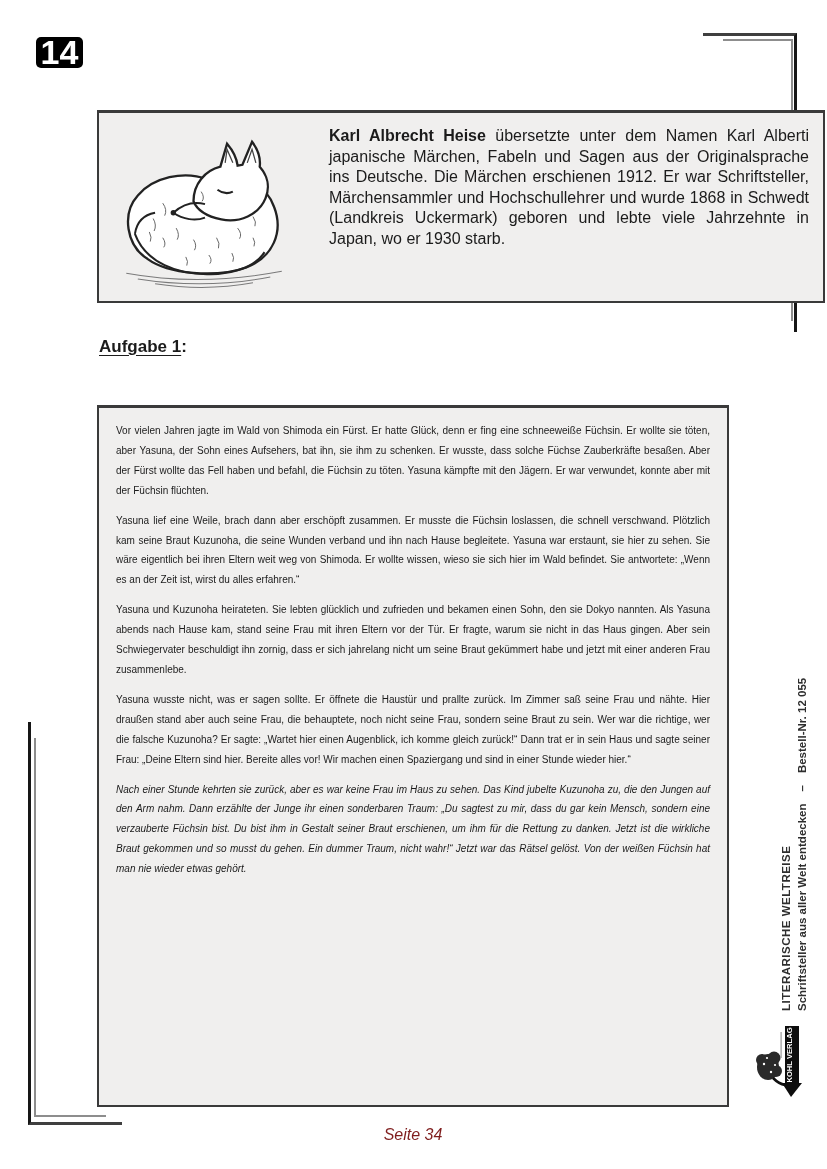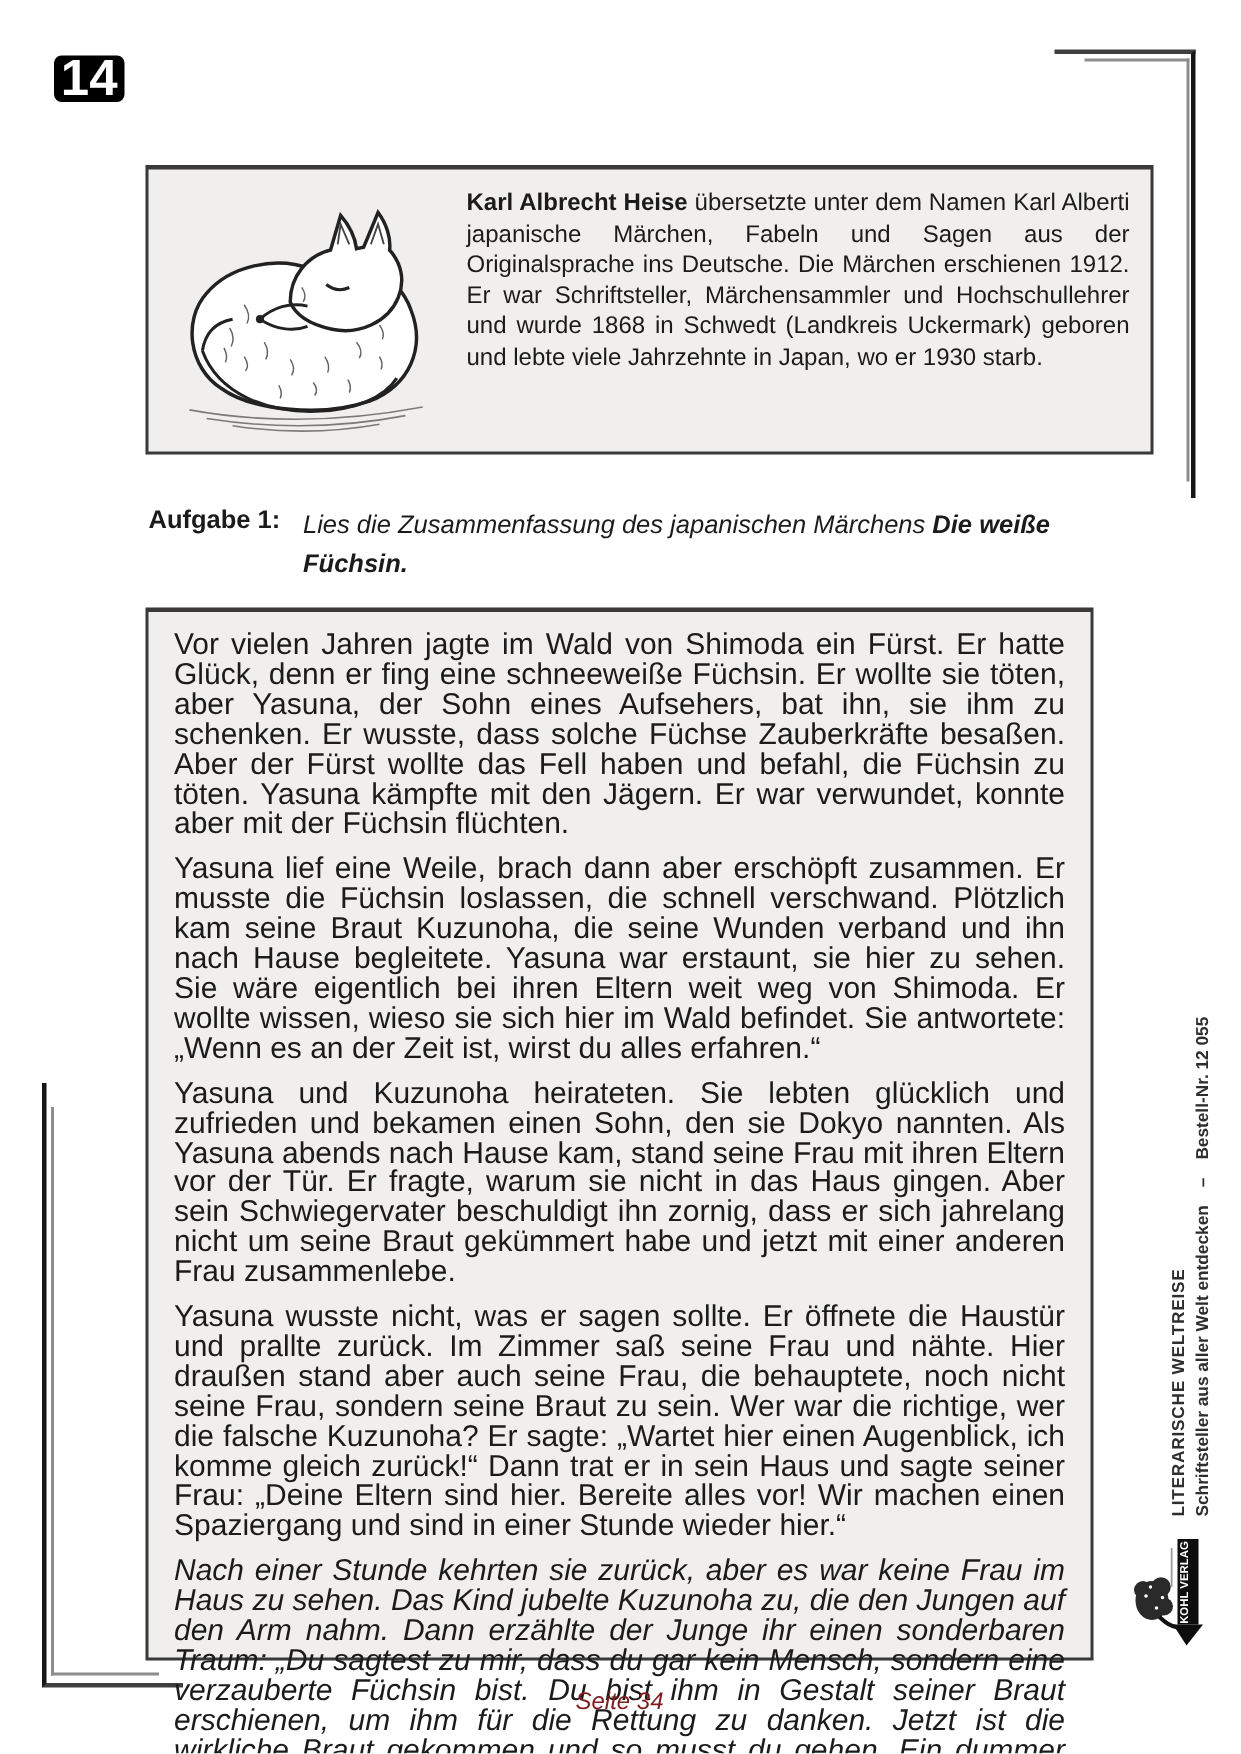--- a/index.html
+++ b/index.html
@@ -21,36 +21,36 @@
   
   .badge{position:absolute;left:36px;top:37px;width:47px;height:31px;background:#000;
     color:#fff;font-weight:bold;font-size:34px;display:flex;align-items:center;
     justify-content:center;border-radius:5px;}
   .title{position:absolute;left:101px;top:44px;font-size:26px;font-weight:bold;
     letter-spacing:.2px;color:#111;}
 
   
   .box{background:#f0efee;border:2px solid #3a3a3a;border-top-width:3px;box-sizing:border-box;}
 
-  .author-box{position:absolute;left:97px;top:110px;width:672px;height:193px;
-    display:flex;gap:8px;padding:9px 14px 9px 8px;}
+  .author-box{position:absolute;left:97px;top:110px;width:728px;height:193px;
+    display:flex;gap:26px;padding:9px 14px 9px 8px;}
   .fox-wrap{flex:0 0 196px;display:flex;align-items:center;justify-content:center;}
   .author-text{flex:1;font-size:16px;line-height:20.6px;text-align:justify;margin-top:4px;}
   .author-text .b{font-weight:bold;}
 
   
   .task-row{position:absolute;left:99px;top:337px;width:625px;display:flex;font-size:17px;}
   .task-label-wrap{flex:0 0 103px;font-weight:bold;}
-  .task-label{text-underline-offset:3px;}
+  .task-label{text-decoration:underline;text-underline-offset:3px;}
   .task-text{font-style:italic;line-height:1.55;width:505px;}
   .task-text .bi{font-weight:bold;}
 
   
   .story-box{position:absolute;left:97px;top:405px;width:632px;height:702px;padding:13px 17px;}
-  .story-box p{margin:0 0 10px 0;font-size:20px;line-height:19.9px;text-align:justify;}
+  .story-box p{margin:0 0 10px 0;font-size:10px;line-height:19.9px;text-align:justify;}
   .story-box p:last-child{margin-bottom:0;font-style:italic;}
 
   
   .sidebar-rotated{position:absolute;left:780px;top:1011px;width:315px;
     transform-origin:0 0;transform:rotate(-90deg);color:#2e2e2e;}
   .sidebar-line1{font-size:11.5px;font-weight:bold;letter-spacing:.5px;white-space:nowrap;}
   .sidebar-line2{font-size:11.5px;font-weight:bold;margin-top:4px;white-space:nowrap;}
   .sidebar-sep{margin:0 12px;}
 
   .logo-svg{position:absolute;left:754px;top:1024px;}
@@ -115,24 +115,20 @@
       </svg>
     </div>
     <div class="author-text">
       <span class="b">Karl Albrecht Heise</span>
       <span>übersetzte unter dem Namen Karl Alberti japanische Märchen, Fabeln und Sagen aus der Originalsprache ins Deutsche. Die Märchen erschienen 1912. Er war Schriftsteller, Märchensammler und Hochschullehrer und wurde 1868 in Schwedt (Landkreis Uckermark) geboren und lebte viele Jahrzehnte in Japan, wo er 1930 starb.</span>
     </div>
   </div>
 
   <div class="task-row">
     <div class="task-label-wrap"><span class="task-label">Aufgabe 1</span><span>:</span></div>
-    <div class="task-text">
-      <span>Lies die Zusammenfassung des japanischen Märchens</span>
-      <span class="bi">Die weiße Füchsin.</span>
-    </div>
   </div>
 
   <div class="story-box box">
     <p>Vor vielen Jahren jagte im Wald von Shimoda ein Fürst. Er hatte Glück, denn er fing eine schneeweiße Füchsin. Er wollte sie töten, aber Yasuna, der Sohn eines Aufsehers, bat ihn, sie ihm zu schenken. Er wusste, dass solche Füchse Zauberkräfte besaßen. Aber der Fürst wollte das Fell haben und befahl, die Füchsin zu töten. Yasuna kämpfte mit den Jägern. Er war verwundet, konnte aber mit der Füchsin flüchten.</p>
     <p>Yasuna lief eine Weile, brach dann aber erschöpft zusammen. Er musste die Füchsin loslassen, die schnell verschwand. Plötzlich kam seine Braut Kuzunoha, die seine Wunden verband und ihn nach Hause begleitete. Yasuna war erstaunt, sie hier zu sehen. Sie wäre eigentlich bei ihren Eltern weit weg von Shimoda. Er wollte wissen, wieso sie sich hier im Wald befindet. Sie antwortete: „Wenn es an der Zeit ist, wirst du alles erfahren.“</p>
     <p>Yasuna und Kuzunoha heirateten. Sie lebten glücklich und zufrieden und bekamen einen Sohn, den sie Dokyo nannten. Als Yasuna abends nach Hause kam, stand seine Frau mit ihren Eltern vor der Tür. Er fragte, warum sie nicht in das Haus gingen. Aber sein Schwiegervater beschuldigt ihn zornig, dass er sich jahrelang nicht um seine Braut gekümmert habe und jetzt mit einer anderen Frau zusammenlebe.</p>
     <p>Yasuna wusste nicht, was er sagen sollte. Er öffnete die Haustür und prallte zurück. Im Zimmer saß seine Frau und nähte. Hier draußen stand aber auch seine Frau, die behauptete, noch nicht seine Frau, sondern seine Braut zu sein. Wer war die richtige, wer die falsche Kuzunoha? Er sagte: „Wartet hier einen Augenblick, ich komme gleich zurück!“ Dann trat er in sein Haus und sagte seiner Frau: „Deine Eltern sind hier. Bereite alles vor! Wir machen einen Spaziergang und sind in einer Stunde wieder hier.“</p>
     <p>Nach einer Stunde kehrten sie zurück, aber es war keine Frau im Haus zu sehen. Das Kind jubelte Kuzunoha zu, die den Jungen auf den Arm nahm. Dann erzählte der Junge ihr einen sonderbaren Traum: „Du sagtest zu mir, dass du gar kein Mensch, sondern eine verzauberte Füchsin bist. Du bist ihm in Gestalt seiner Braut erschienen, um ihm für die Rettung zu danken. Jetzt ist die wirkliche Braut gekommen und so musst du gehen. Ein dummer Traum, nicht wahr!“ Jetzt war das Rätsel gelöst. Von der weißen Füchsin hat man nie wieder etwas gehört.</p>
   </div>
 

